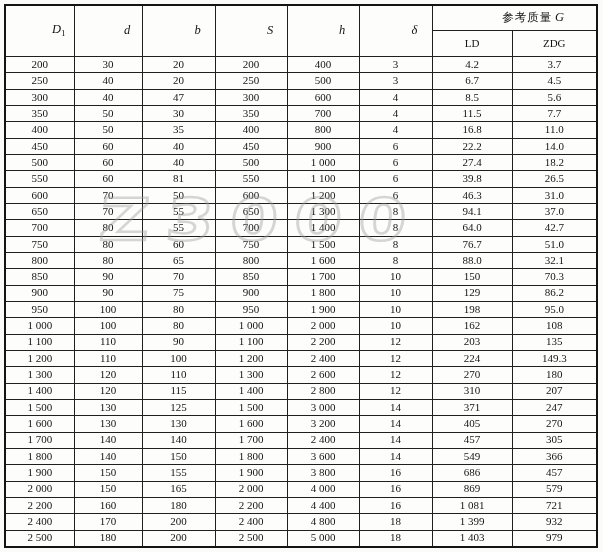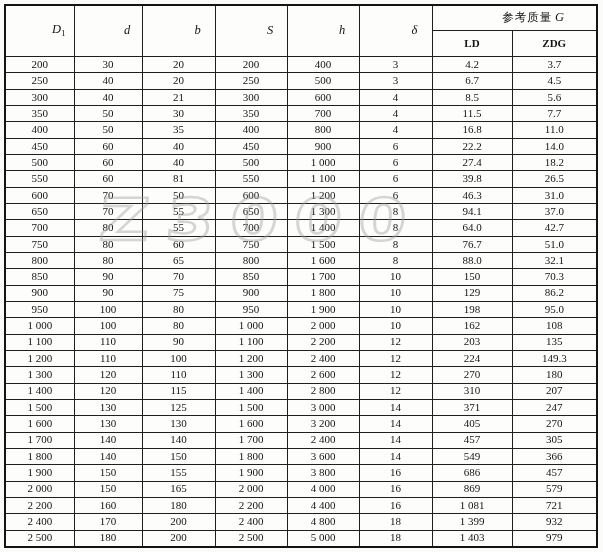--- a/index.html
+++ b/index.html
@@ -34,21 +34,21 @@
     color: #141414;
     font-size: 11px;
     line-height: 1.05;
     white-space: nowrap;
     overflow: hidden;
   }
   table.spec {
     border: 2px solid #141414;
   }
   thead tr.hdr-top th { height: 24px; padding-left: 40px; }
-  thead tr.hdr-sub th { height: 25px; font-weight: bold; }
+  thead tr.hdr-sub th { height: 25px; }
   thead th {
     font-weight: normal;
     font-size: 12px;
     background: #fdfdfc;
   }
   thead th .var {
     font-style: italic;
     font-family: "Liberation Serif", serif;
     font-size: 12.5px;
   }
@@ -136,21 +136,21 @@
           <td>20</td>
           <td>250</td>
           <td>500</td>
           <td>3</td>
           <td>6.7</td>
           <td>4.5</td>
         </tr>
         <tr>
           <td>300</td>
           <td>40</td>
-          <td>21</td>
+          <td>47</td>
           <td>300</td>
           <td>600</td>
           <td>4</td>
           <td>8.5</td>
           <td>5.6</td>
         </tr>
         <tr>
           <td>350</td>
           <td>50</td>
           <td>30</td>

